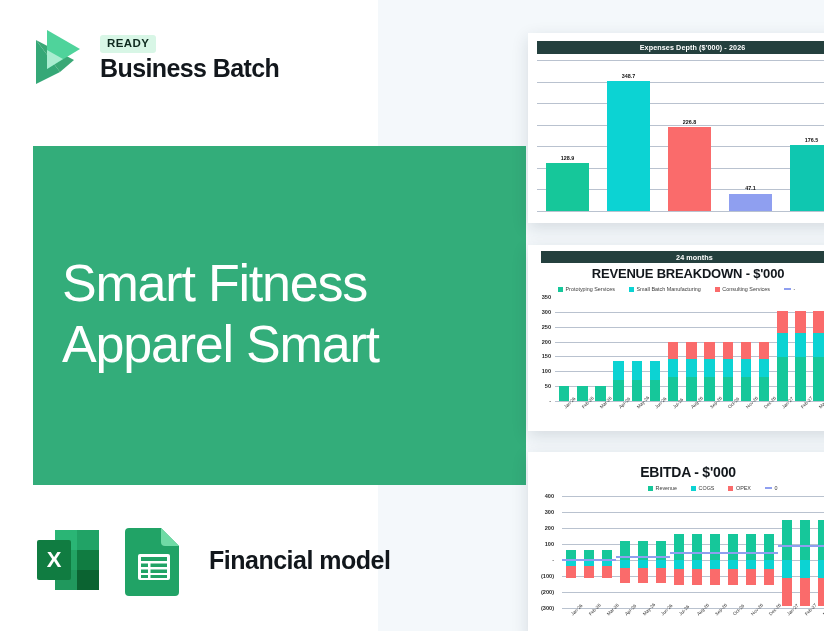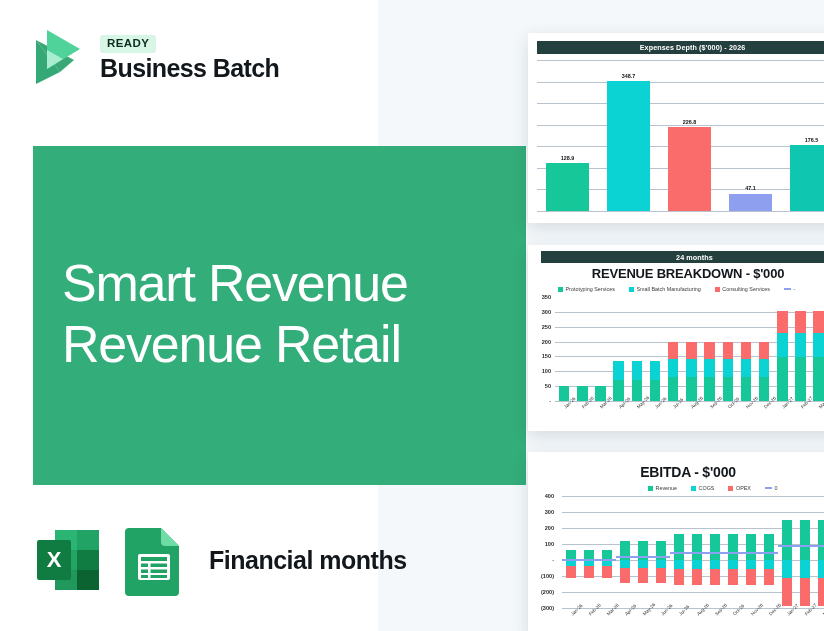--- a/index.html
+++ b/index.html
@@ -87,22 +87,22 @@
       </svg>
     </div>
     <div class="brand-text">
       <span class="ready-badge">READY</span>
       <span class="brand-name">Business Batch</span>
     </div>
   </div>
 
   <div class="hero"></div>
   <div class="hero-title">
-    <span>Smart Revenue</span>
-    <span class="l2">Revenue Retail</span>
+    <span>Smart Fitness</span>
+    <span class="l2">Apparel Smart</span>
   </div>
 
   <div class="footer">
     <div class="xls-icon">
       <svg viewBox="0 0 72 72" width="72" height="72" aria-hidden="true">
         <rect x="22" y="6" width="44" height="20" fill="#21a366"></rect>
         <rect x="22" y="26" width="44" height="20" fill="#107c41"></rect>
         <rect x="22" y="46" width="44" height="20" fill="#0b6331"></rect>
         <rect x="22" y="6" width="22" height="60" fill="#33c481" opacity=".55"></rect>
         <rect x="4" y="16" width="34" height="40" rx="2" fill="#107c41"></rect>
@@ -116,21 +116,21 @@
         <rect x="17" y="30" width="32" height="26" rx="2" fill="#ffffff"></rect>
         <rect x="20" y="33" width="26" height="4" fill="#21a366"></rect>
         <rect x="20" y="39.5" width="7" height="3.5" fill="#21a366"></rect>
         <rect x="29.5" y="39.5" width="16.5" height="3.5" fill="#21a366"></rect>
         <rect x="20" y="45.5" width="7" height="3.5" fill="#21a366"></rect>
         <rect x="29.5" y="45.5" width="16.5" height="3.5" fill="#21a366"></rect>
         <rect x="20" y="51" width="7" height="3" fill="#21a366"></rect>
         <rect x="29.5" y="51" width="16.5" height="3" fill="#21a366"></rect>
       </svg>
     </div>
-    <span class="footer-label">Financial months</span>
+    <span class="footer-label">Financial model</span>
   </div>
 
   <div class="card" id="card1">
     <div class="card-inner" id="c1-inner">
       <div class="band" id="c1-band" style="left:9px;top:8px;right:0;height:13px;">Expenses Depth ($'000) - 2026</div>
       <div class="plot" id="c1-plot" style="left:9px;top:27px;right:6px;bottom:12px;">
           <div class="grid-line" style="top: 0px;"></div>
           <div class="grid-line" style="top: 21.5714px;"></div>
           <div class="grid-line" style="top: 43.1429px;"></div>
           <div class="grid-line" style="top: 64.7143px;"></div>

